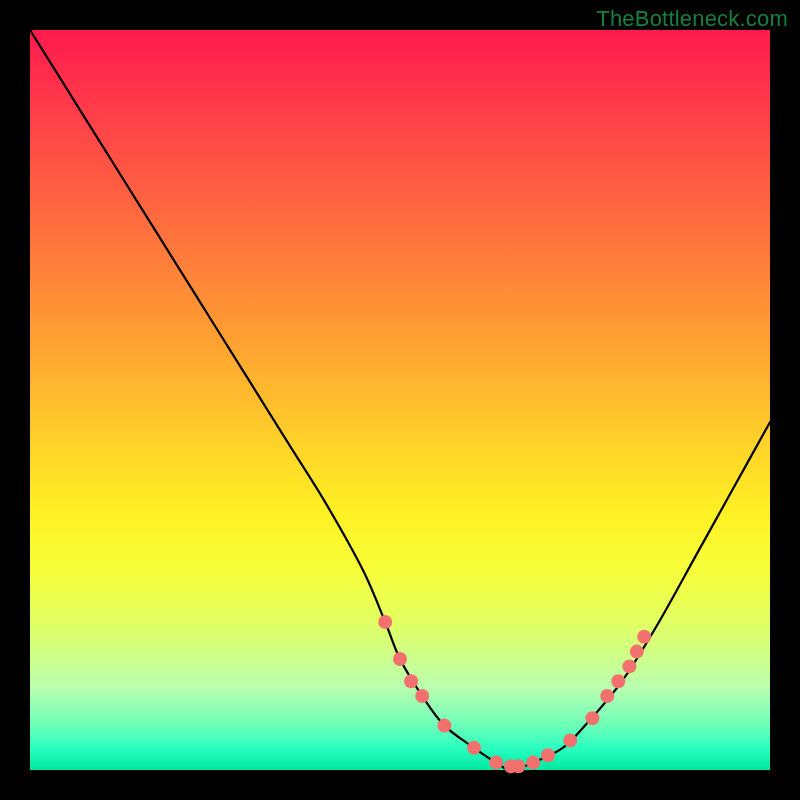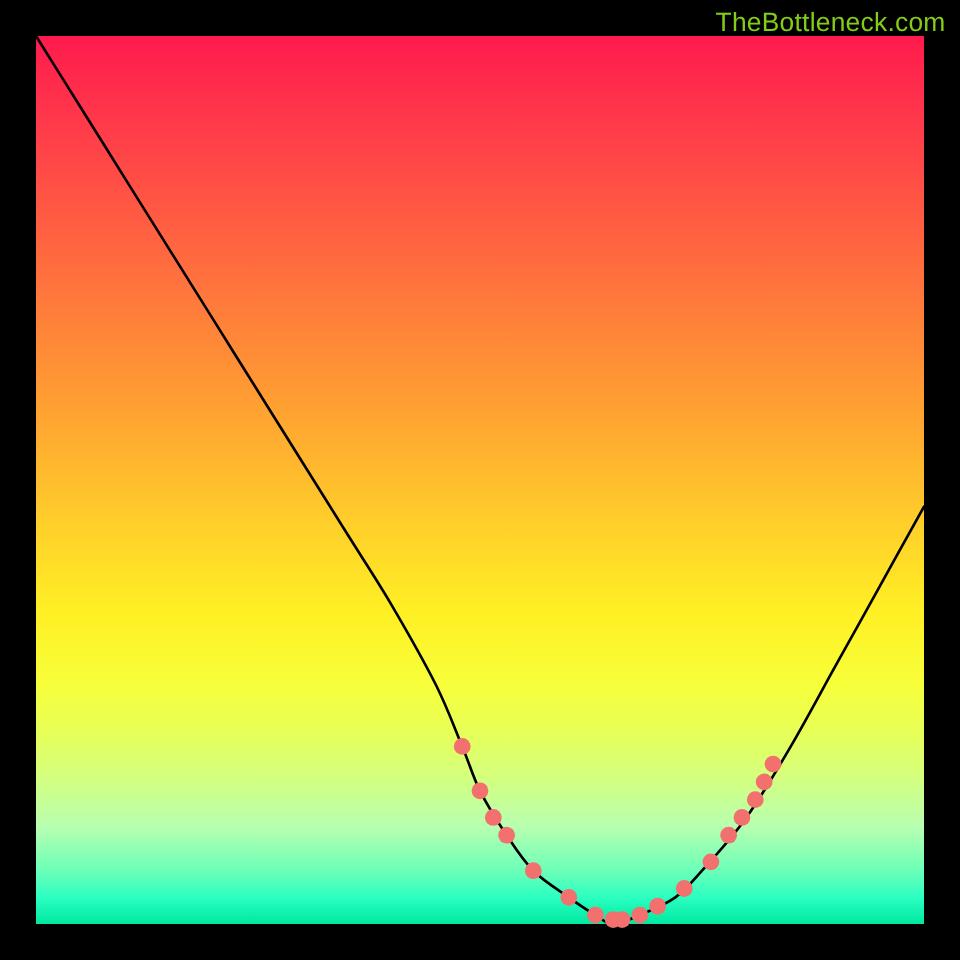--- a/index.html
+++ b/index.html
@@ -37,21 +37,21 @@
       #d6ff7a 83%,
       #b8ffb0 89%,
       #6cffb8 94%,
       #2bffc1 97%,
       #00e8a0 100%);
   }
   .watermark {
     position: absolute;
     top: 6px;
     right: 12px;
-    color: #84cc16;
+    color: #15803d;
     font-size: 22px;
     font-weight: 500;
     letter-spacing: 0.2px;
     user-select: none;
   }
   svg.curve {
     position: absolute;
     left: 0;
     top: 0;
     width: 740px;

